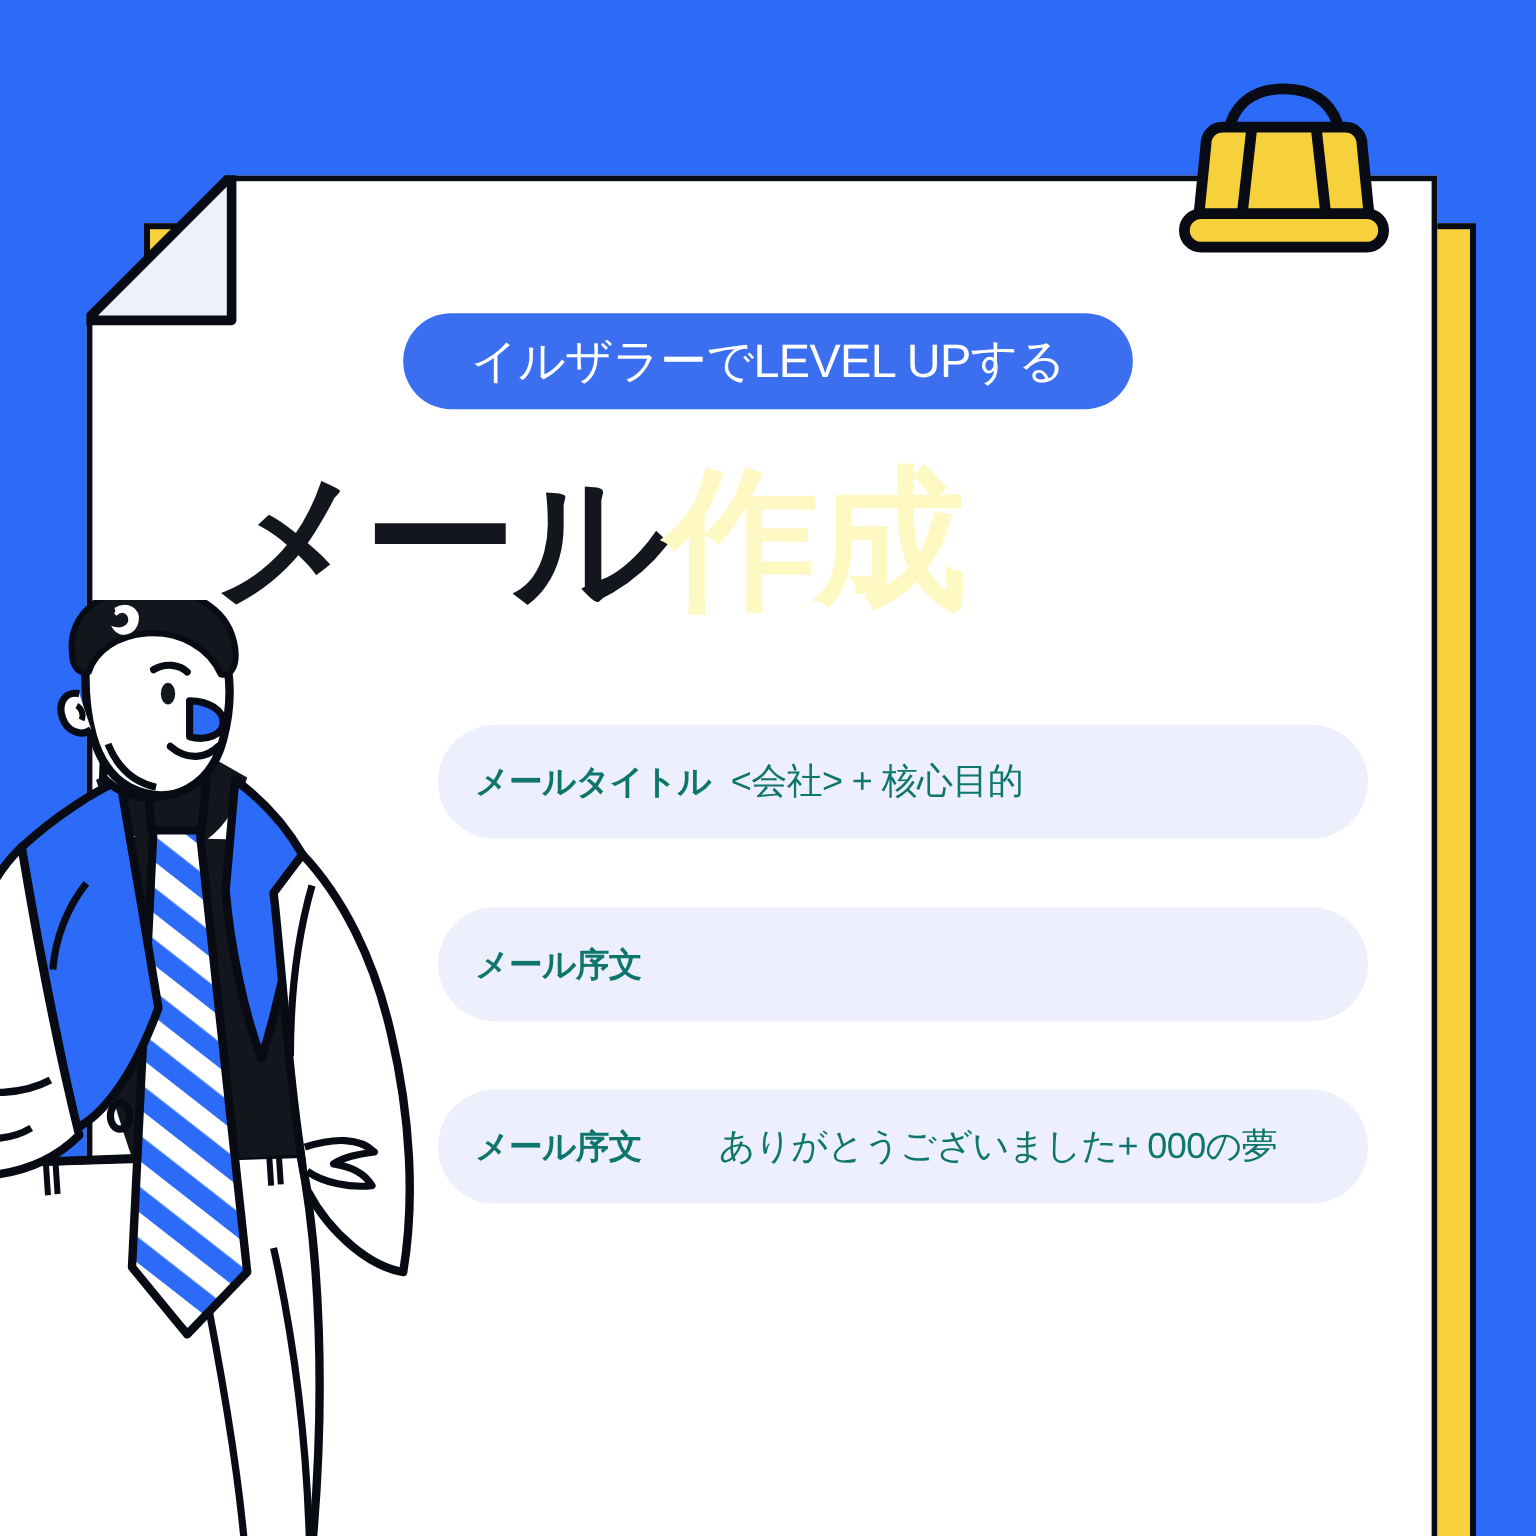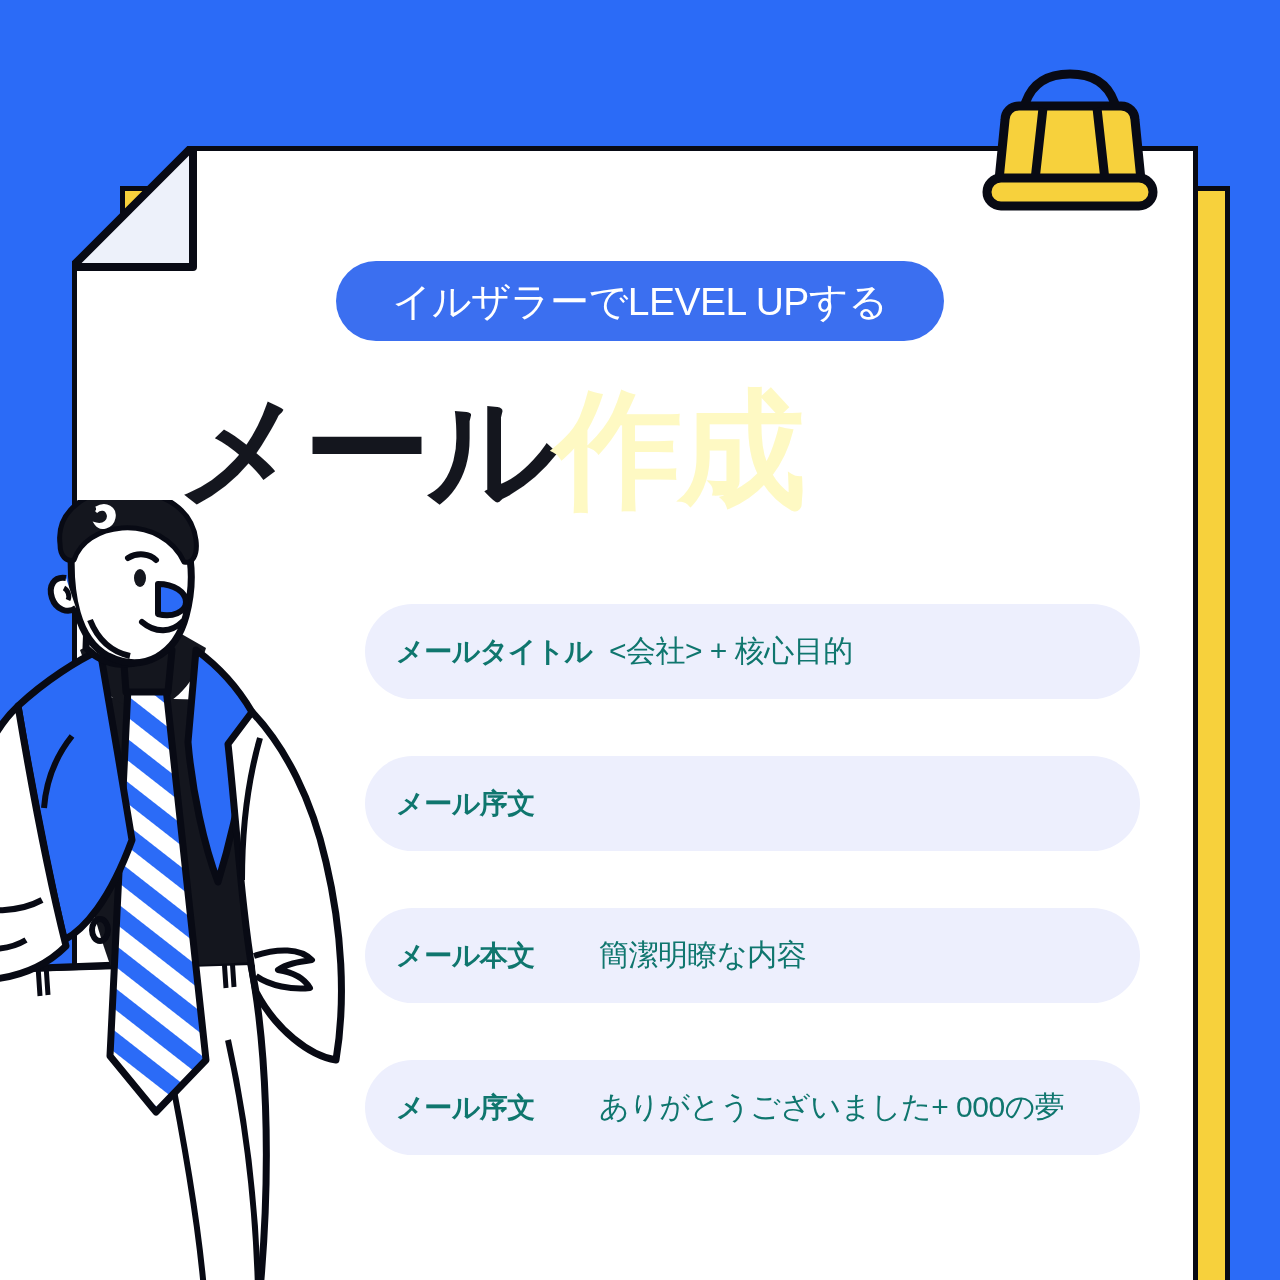--- a/index.html
+++ b/index.html
@@ -199,24 +199,20 @@
       <span class="hl-accent">作成</span>
   </div>
 
   <div class="rows">
     <div class="row row-0">
       <span class="row-label">メールタイトル</span>
       <span class="row-value">&lt;会社&gt; + 核心目的</span>
     </div>
     <div class="row row-1">
       <span class="row-label">メール序文</span>
-    </div>
-    <div class="row row-2">
-      <span class="row-label">メール本文</span>
-      <span class="row-value">簡潔明瞭な内容</span>
     </div>
     <div class="row row-3">
       <span class="row-label">メール序文</span>
       <span class="row-value">ありがとうございました+ 000の夢</span>
     </div>
   </div>
 
   <svg class="person" viewBox="0 0 420 790">
     <defs>
       <pattern id="tiestripe" width="34" height="34" patternTransform="rotate(-52)" patternUnits="userSpaceOnUse">

